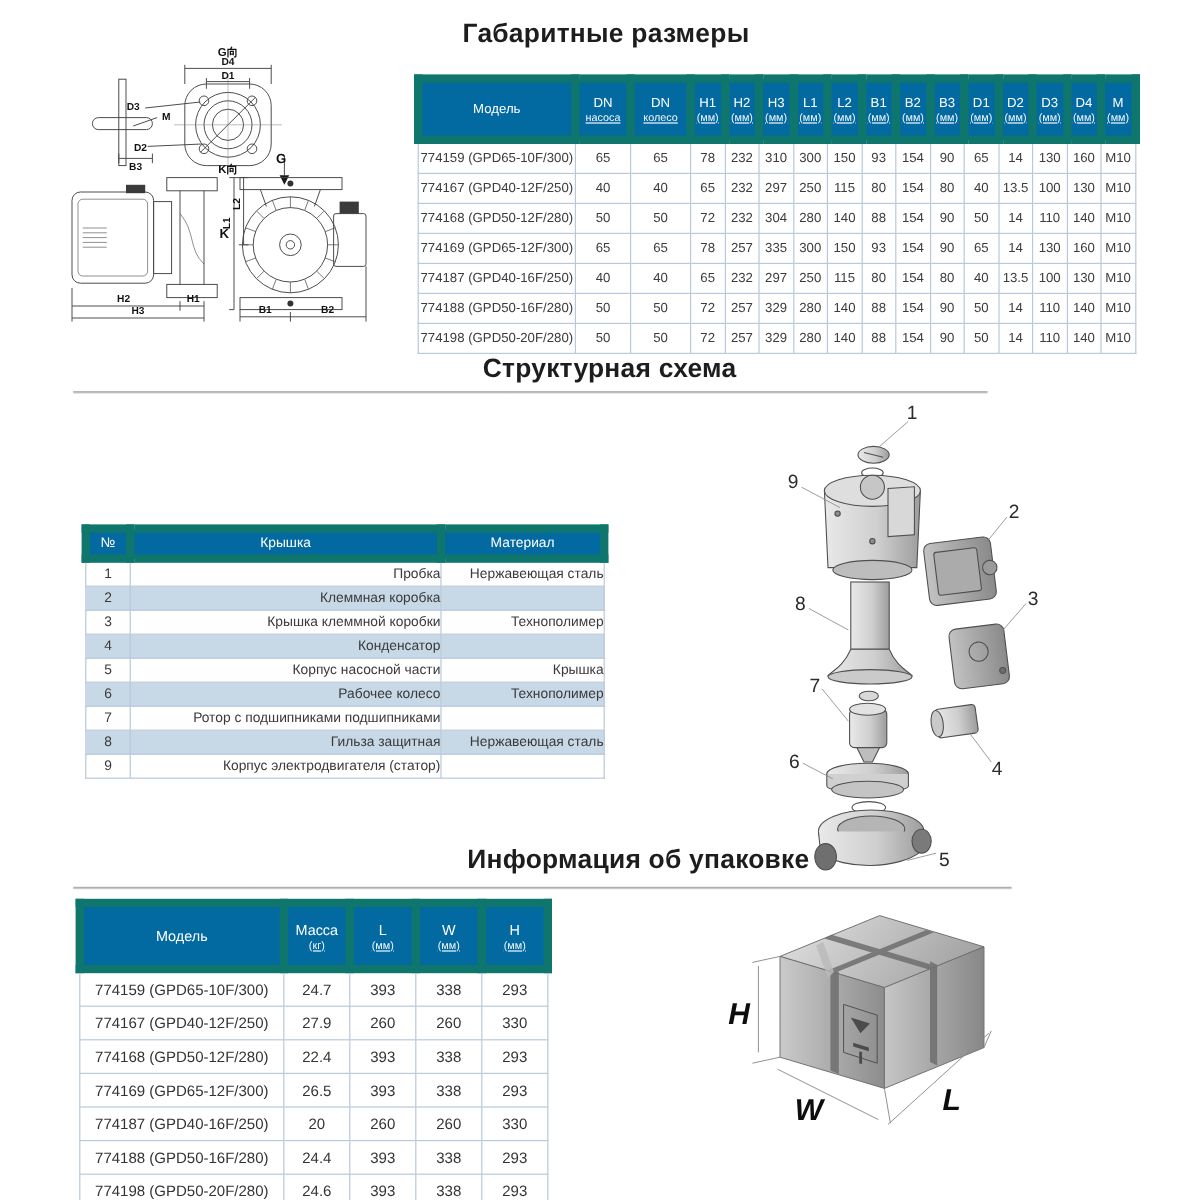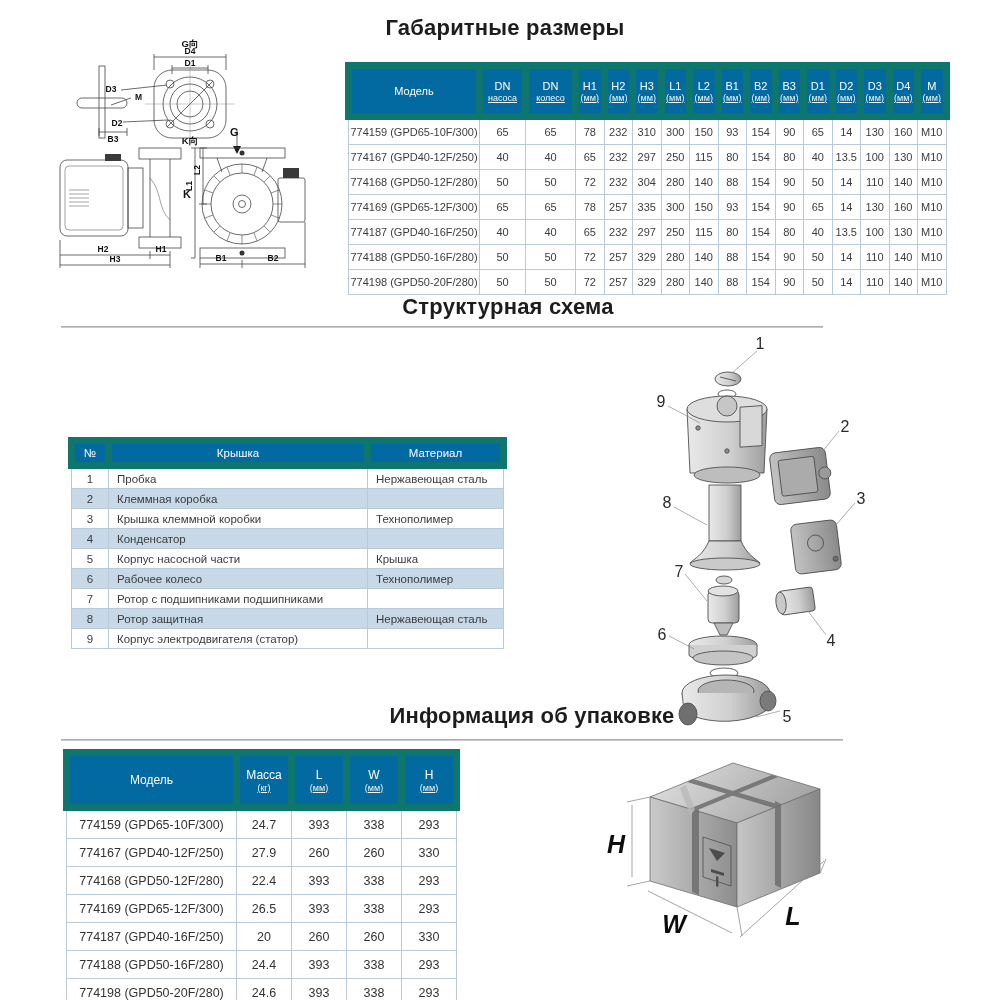--- a/index.html
+++ b/index.html
@@ -20,21 +20,21 @@
   .sub{display:block;font-size:9px;opacity:.95;line-height:10px;text-decoration:underline;}
 
   .dim-table{position:absolute;left:345px;top:62px;width:597px;}
   .dim-table th{font-size:11px;height:44px;line-height:13px;}
   .dim-table td{font-size:11px;height:24px;color:#3c3c3c;}
   .dim-table col.c-model{width:131px}.dim-table col.c-dn1{width:46px}
   .dim-table col.c-dn2{width:50px}.dim-table col.c-val{width:28.5px}
 
   .parts-table{position:absolute;left:68px;top:437px;width:432px;}
   .parts-table th{font-size:11.5px;height:18px;}
-  .parts-table td{font-size:11.5px;height:19px;text-align:left;padding-left:8px;color:#3a3a3a;}
+  .parts-table td{font-size:11.5px;height:19px;text-align:right;padding-left:8px;color:#3a3a3a;}
   .parts-table td.num{text-align:center;padding-left:0;}
   .parts-table tbody tr:nth-child(even) td{background:#c7d8e7;}
   .parts-table col.c-num{width:37px}.parts-table col.c-part{width:259px}.parts-table col.c-mat{width:136px}
 
   .pack-table{position:absolute;left:63px;top:749px;width:390px;}
   .pack-table th{font-size:12px;height:48px;line-height:15px;}
   .pack-table td{font-size:12.5px;height:27px;color:#333;}
   .pack-table col.c-model{width:170px}.pack-table col.c-v{width:55px}
 
   .drawing{position:absolute;}
@@ -390,21 +390,21 @@
           <td>Рабочее колесо</td>
           <td>Технополимер</td>
         </tr>
         <tr>
           <td class="num">7</td>
           <td>Ротор с подшипниками подшипниками</td>
           <td></td>
         </tr>
         <tr>
           <td class="num">8</td>
-          <td>Ротор защитная</td>
+          <td>Гильза защитная</td>
           <td>Нержавеющая сталь</td>
         </tr>
         <tr>
           <td class="num">9</td>
           <td>Корпус электродвигателя (статор)</td>
           <td></td>
         </tr>
       </tbody>
   </table>
 

